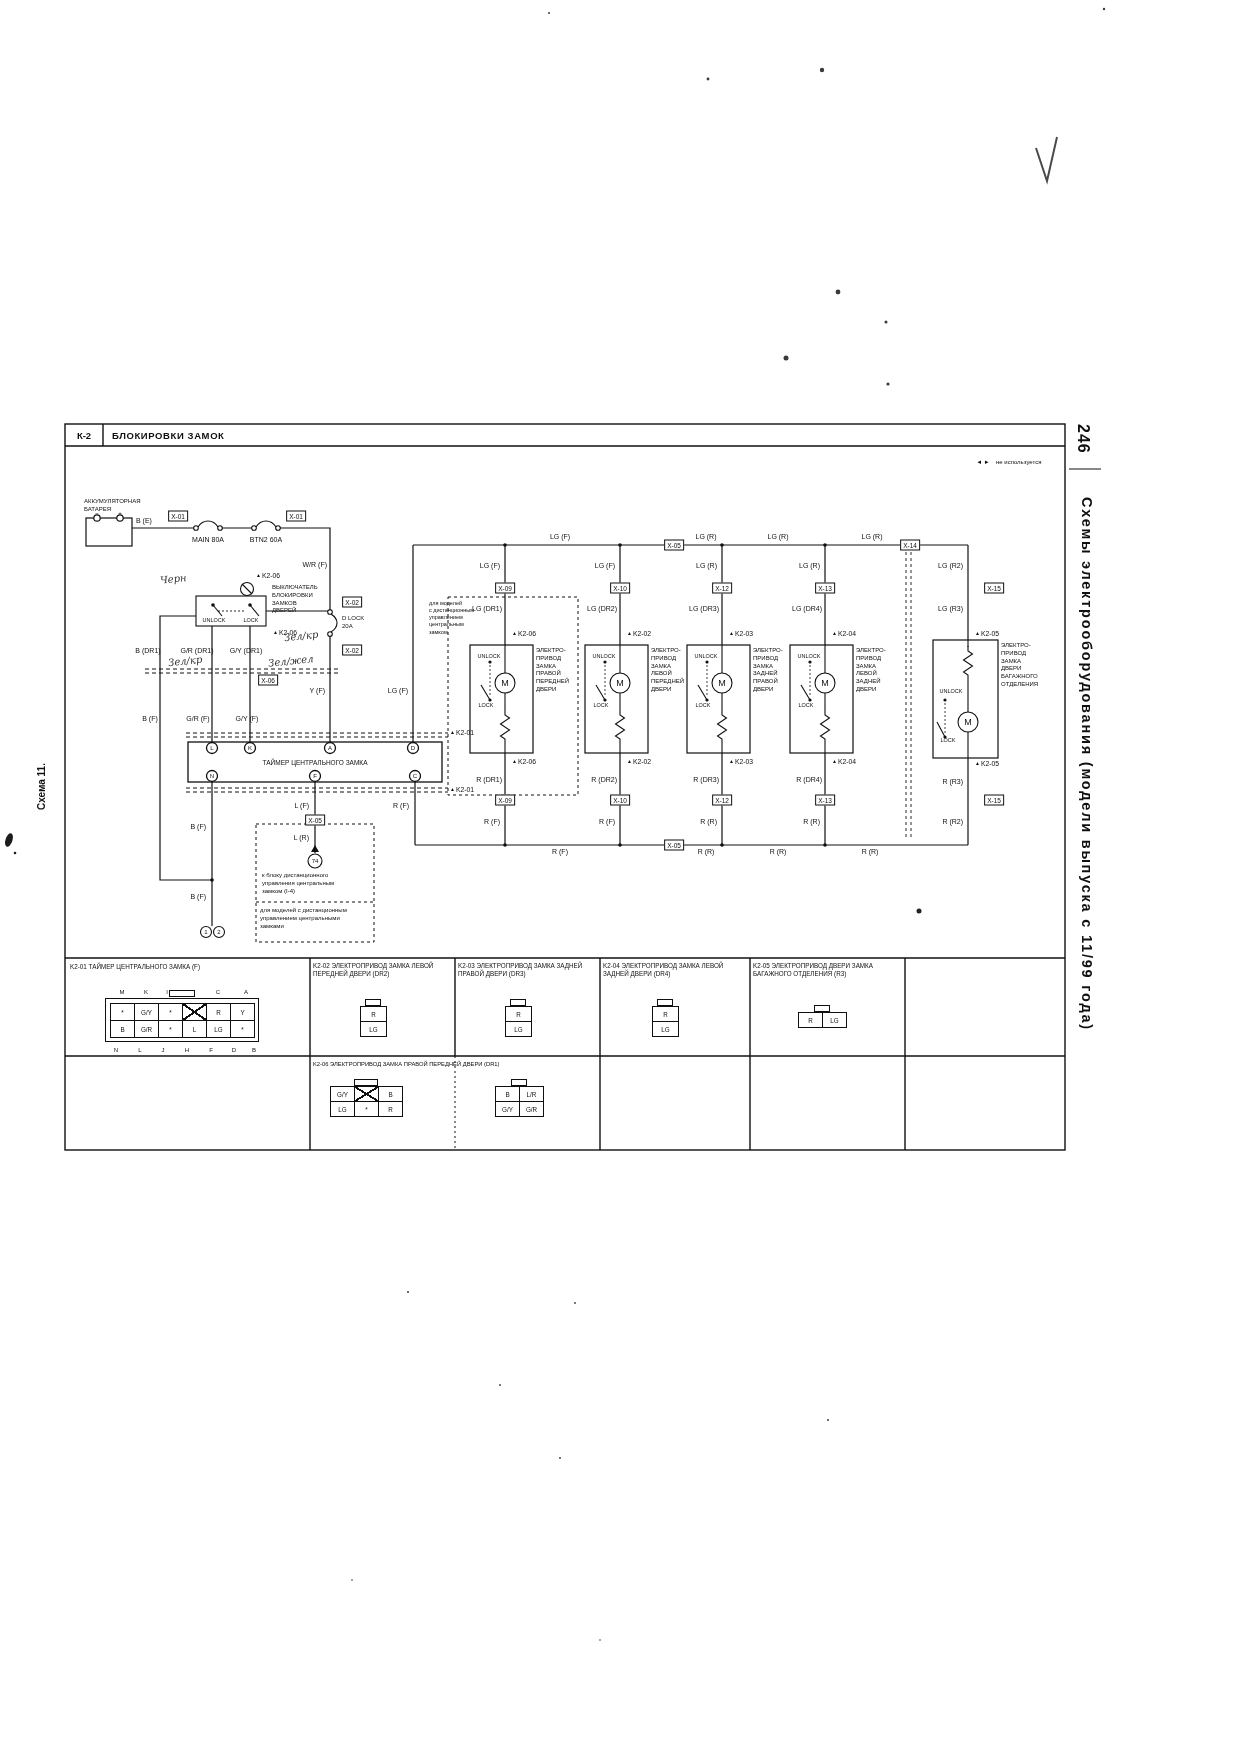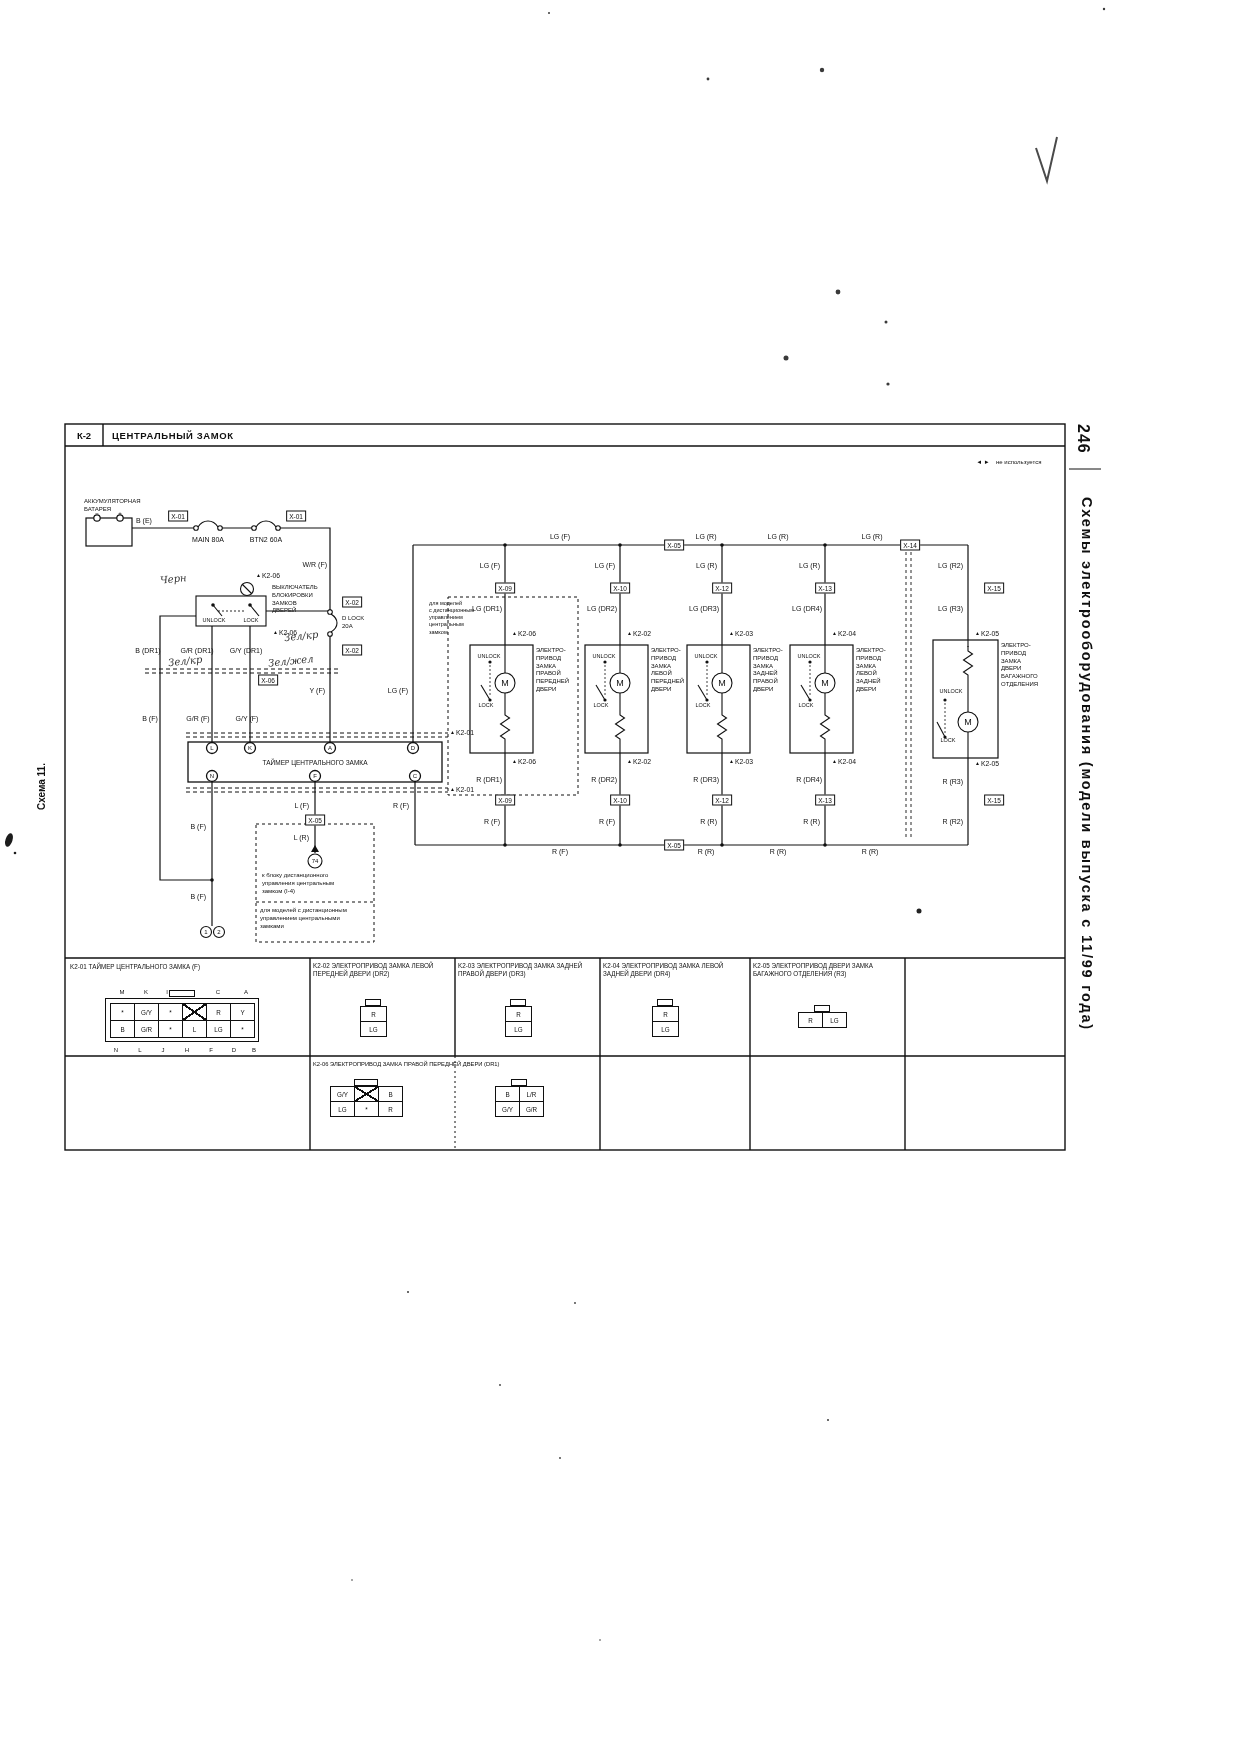--- a/index.html
+++ b/index.html
@@ -248,21 +248,21 @@
         <circle cx="600" cy="1640" r="0.8"></circle>
       <path d="M1036,148 L1047,181 L1057,137" stroke="#4a4a4a" stroke-width="2" fill="none"></path>
       <ellipse cx="9" cy="840" rx="3.5" ry="7" fill="#1c1c1c" transform="rotate(18 9 840)"></ellipse>
       <circle cx="15" cy="853" r="1.3" fill="#1c1c1c"></circle>
     </g>
   </svg>
 
   <div class="hdr-code">
     <span>К-2</span>
   </div>
-  <div class="hdr-title">ЦЕНТРАЛЬНЫЙ ЗАМОК</div>
+  <div class="hdr-title">БЛОКИРОВКИ ЗАМОК</div>
   <div class="page-num">246</div>
   <div class="side-title">Схемы электрооборудования (модели выпуска с 11/99 года)</div>
   <div class="left-label">Схема 11.</div>
 
   <div id="labels">
       <div class="lbl k-note a-l" style="left: 84px; top: 498px;"><span>АККУМУЛЯТОРНАЯ
 БАТАРЕЯ</span></div>
       <div class="lbl k-pin a-c" style="left: 97px; top: 513px;"><span>−</span></div>
       <div class="lbl k-pin a-c" style="left: 120px; top: 513px;"><span>+</span></div>
       <div class="lbl k-wire a-l" style="left: 136px; top: 521px;"><span>B (E)</span></div>

